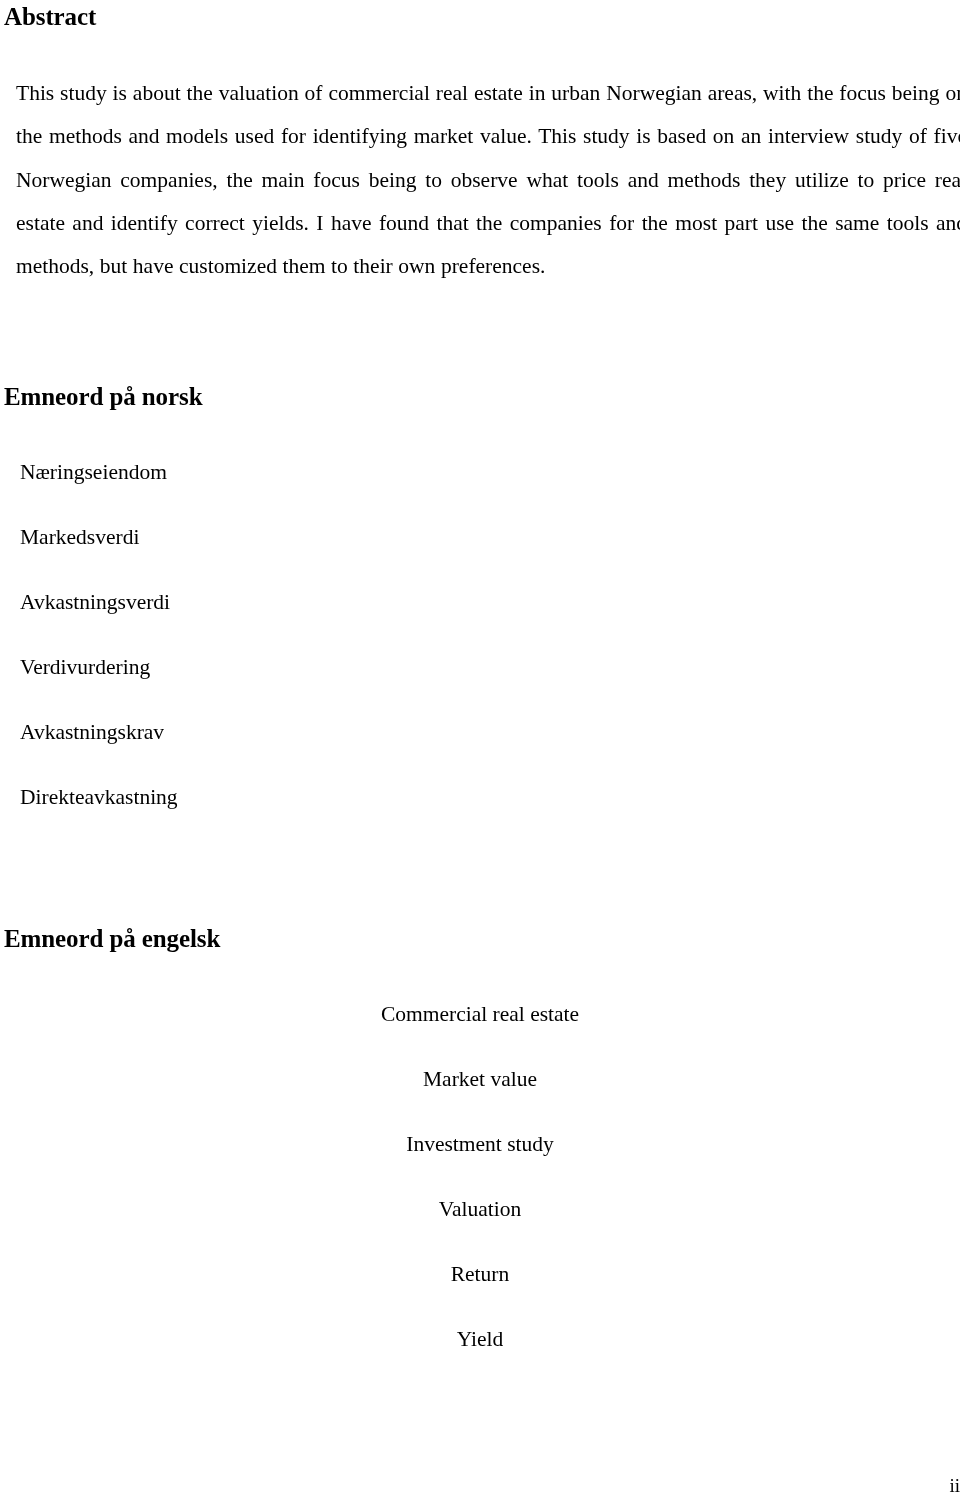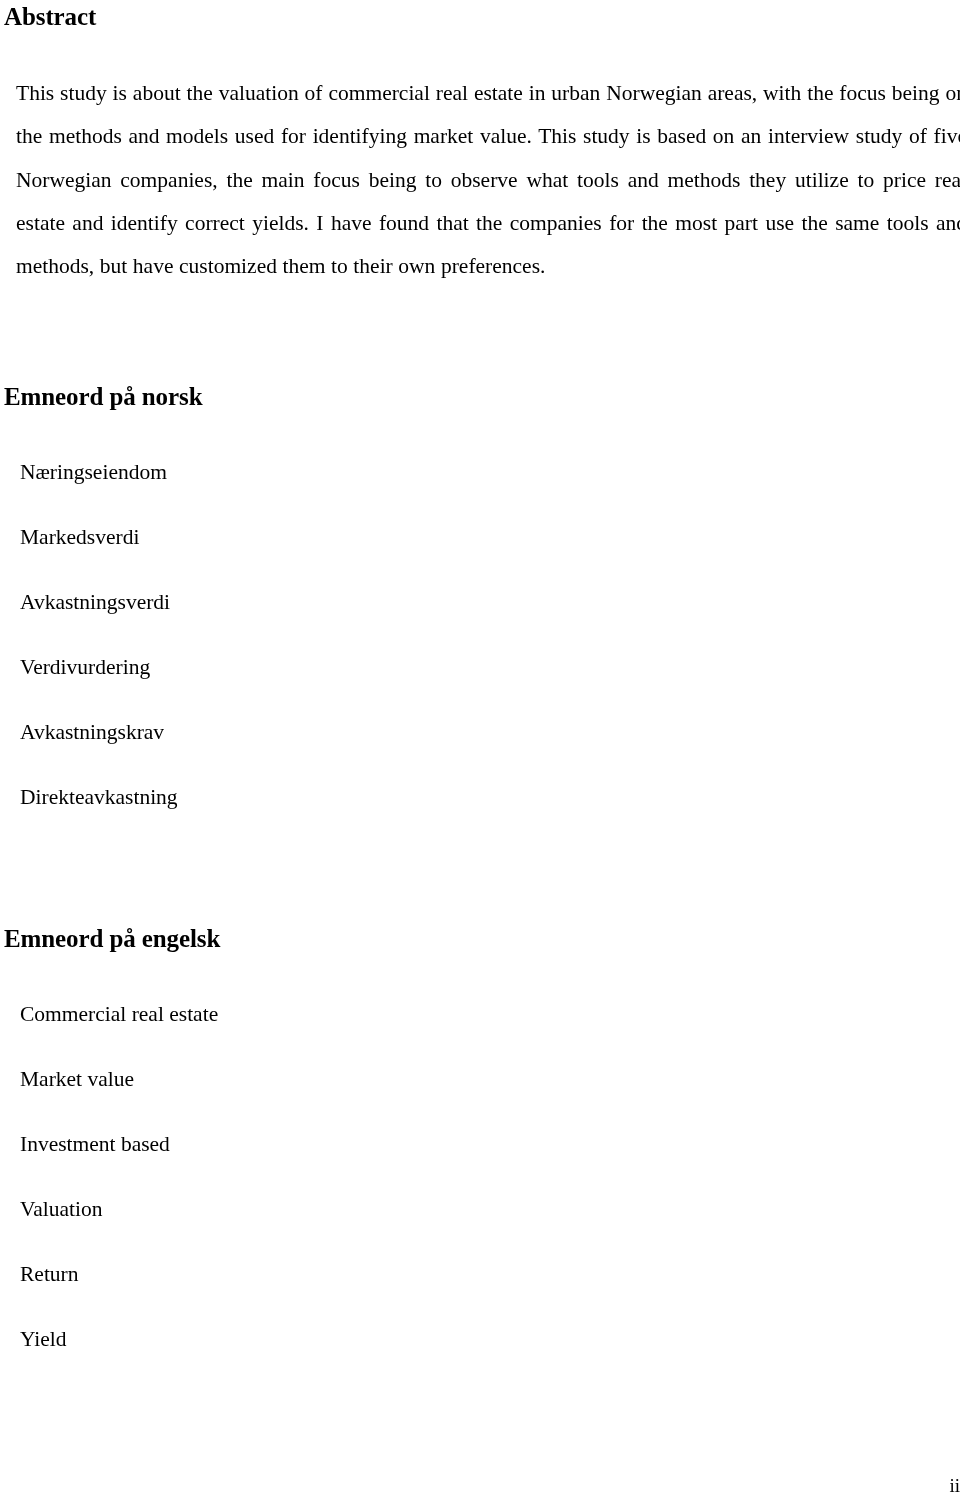--- a/index.html
+++ b/index.html
@@ -76,21 +76,21 @@
   }
   .keyword-list li {
     font-size: 21.5px;
     line-height: 24px;
     height: 65px;
     margin: 0;
     padding: 0;
     white-space: nowrap;
   }
   .keyword-list.norsk { padding-top: 32px; }
-  .keyword-list.engelsk { padding-top: 32px; }
+  .keyword-list.engelsk { padding-top: 32px; text-align: center; }
 
   
   .page-number {
     position: absolute;
     left: 0;
     top: 1475px;
     width: 960px;
     text-align: right;
     font-size: 19px;
     line-height: 22px;
@@ -118,21 +118,21 @@
         <li>Direkteavkastning</li>
       </ul>
     </div>
 
     <div class="engelsk-heading-wrap">
       <h2 class="section-heading">Emneord på engelsk</h2>
 
       <ul class="keyword-list engelsk">
         <li>Commercial real estate</li>
         <li>Market value</li>
-        <li>Investment based</li>
+        <li>Investment study</li>
         <li>Valuation</li>
         <li>Return</li>
         <li>Yield</li>
       </ul>
     </div>
 
   </div>
 
   <div class="page-number">ii</div>
 </div>

